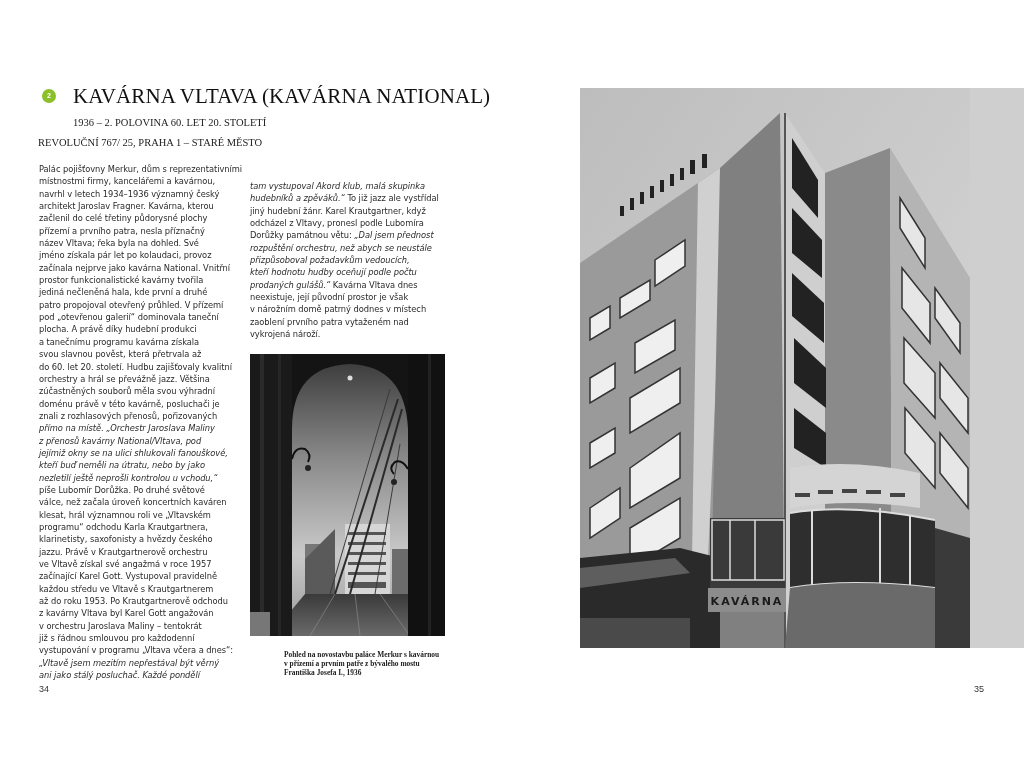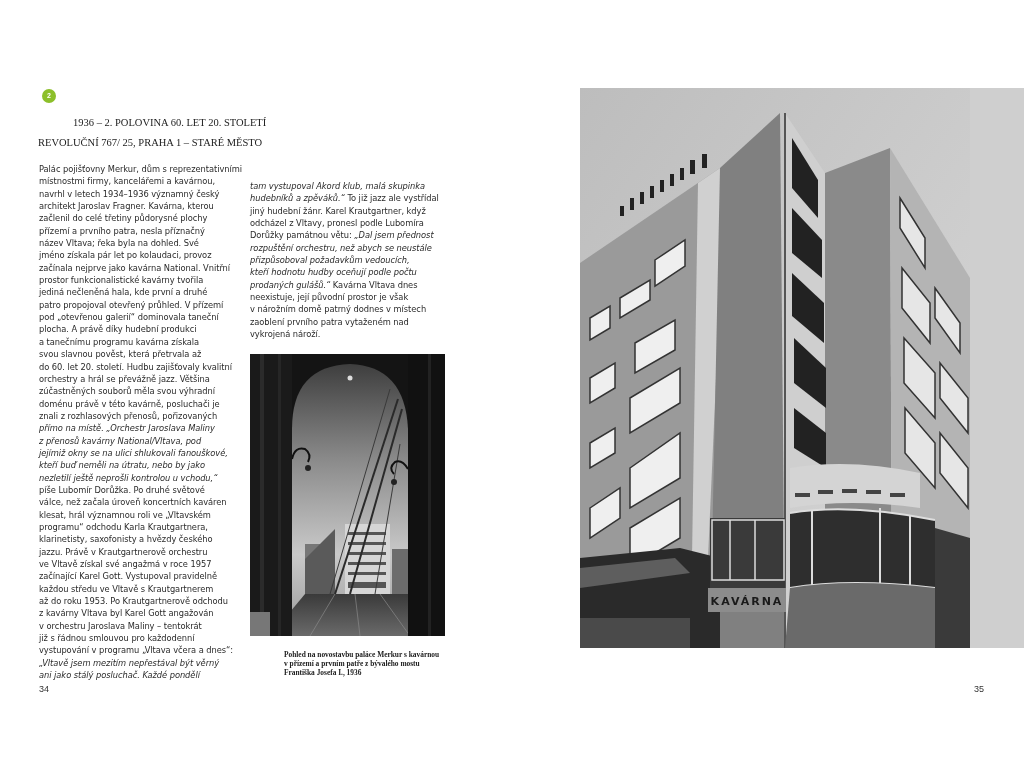--- a/index.html
+++ b/index.html
@@ -57,20 +57,21 @@
     }
     .pn-left { left: 39px; }
     .pn-right { left: 974px; }
   </style>
 </head>
 <body>
 
 <div class="spread">
 
   <div class="badge" style="background: rgb(140, 191, 42);">2</div>
+  <h1 class="title">KAVÁRNA VLTAVA (KAVÁRNA NATIONAL)</h1>
   <div class="subtitle">1936 – 2. POLOVINA 60. LET 20. STOLETÍ</div>
   <div class="address">REVOLUČNÍ 767/ 25, PRAHA 1 – STARÉ MĚSTO</div>
 
   <div class="col col1" id="col1">
       <span class="ln">Palác pojišťovny Merkur, dům s reprezentativními</span>
       <span class="ln">místnostmi firmy, kancelářemi a kavárnou,</span>
       <span class="ln">navrhl v letech 1934–1936 významný český</span>
       <span class="ln">architekt Jaroslav Fragner. Kavárna, kterou</span>
       <span class="ln">začlenil do celé třetiny půdorysné plochy</span>
       <span class="ln">přízemí a prvního patra, nesla příznačný</span>

